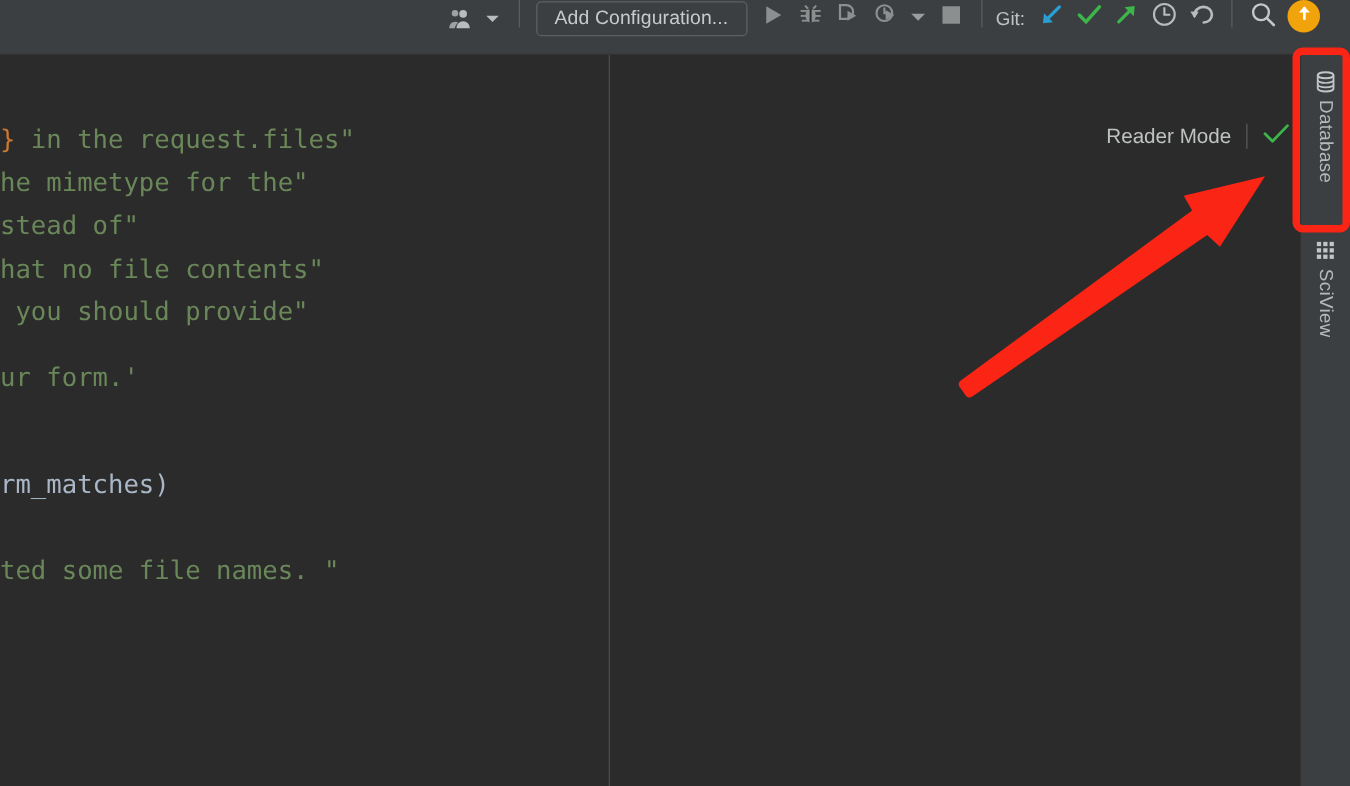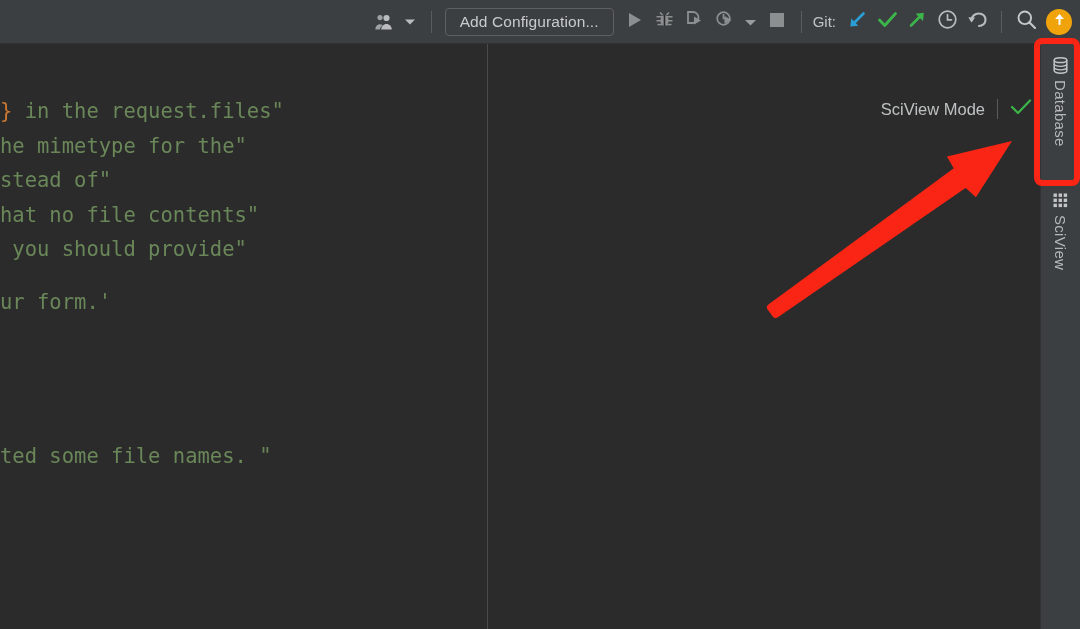--- a/index.html
+++ b/index.html
@@ -31,23 +31,22 @@
     background: #3c3f41;
     border-bottom: 1px solid #323232;
     box-sizing: border-box;
   }
   .tb-row {
     position: absolute;
     left: 0; top: 0;
     height: 43px;
     width: 1080px;
     display: flex;
-    align-items: center;
     justify-content: flex-end;
-    padding-right: 8px;
+    padding-right: 24px;
     box-sizing: border-box;
     border-radius: 21px;
   }
   .tb-item {
     display: flex;
     align-items: center;
     justify-content: center;
     height: 30px;
     flex: 0 0 auto;
   }
@@ -379,28 +378,29 @@
   </div>
 
   <div class="editor">
     <div class="code-layer" id="code-layer">
         <div class="code-line" style="top: 55px;"><span class="c-kw">}</span><span class="c-str"> in the request.files"</span></div>
         <div class="code-line" style="top: 90px;"><span class="c-str">he mimetype for the"</span></div>
         <div class="code-line" style="top: 124px;"><span class="c-str">stead of"</span></div>
         <div class="code-line" style="top: 159px;"><span class="c-str">hat no file contents"</span></div>
         <div class="code-line" style="top: 193px;"><span class="c-str"> you should provide"</span></div>
         <div class="code-line" style="top: 227px; margin-top: 19px;"><span class="c-str">ur form.'</span></div>
+        <div class="code-line" style="top: 331px;"><span class="c-id">rm_matches)</span></div>
         <div class="code-line" style="top: 400px;"><span class="c-str">ted some file names. "</span></div>
       </div>
   </div>
 
   <div class="margin-guide"></div>
 
   <div class="reader-mode">
-    <span class="reader-label">SciView Mode</span>
+    <span class="reader-label">Reader Mode</span>
     <span class="reader-sep"></span>
     <span>
       <svg width="22" height="18" viewBox="0 0 22 18">
         <path d="M2 9 L8 15 L20 2.5" stroke="#3cb54a" stroke-width="2.2" fill="none" stroke-linecap="round" stroke-linejoin="round"></path>
       </svg>
     </span>
   </div>
 
   <div class="ed-scrollbar"></div>
 

